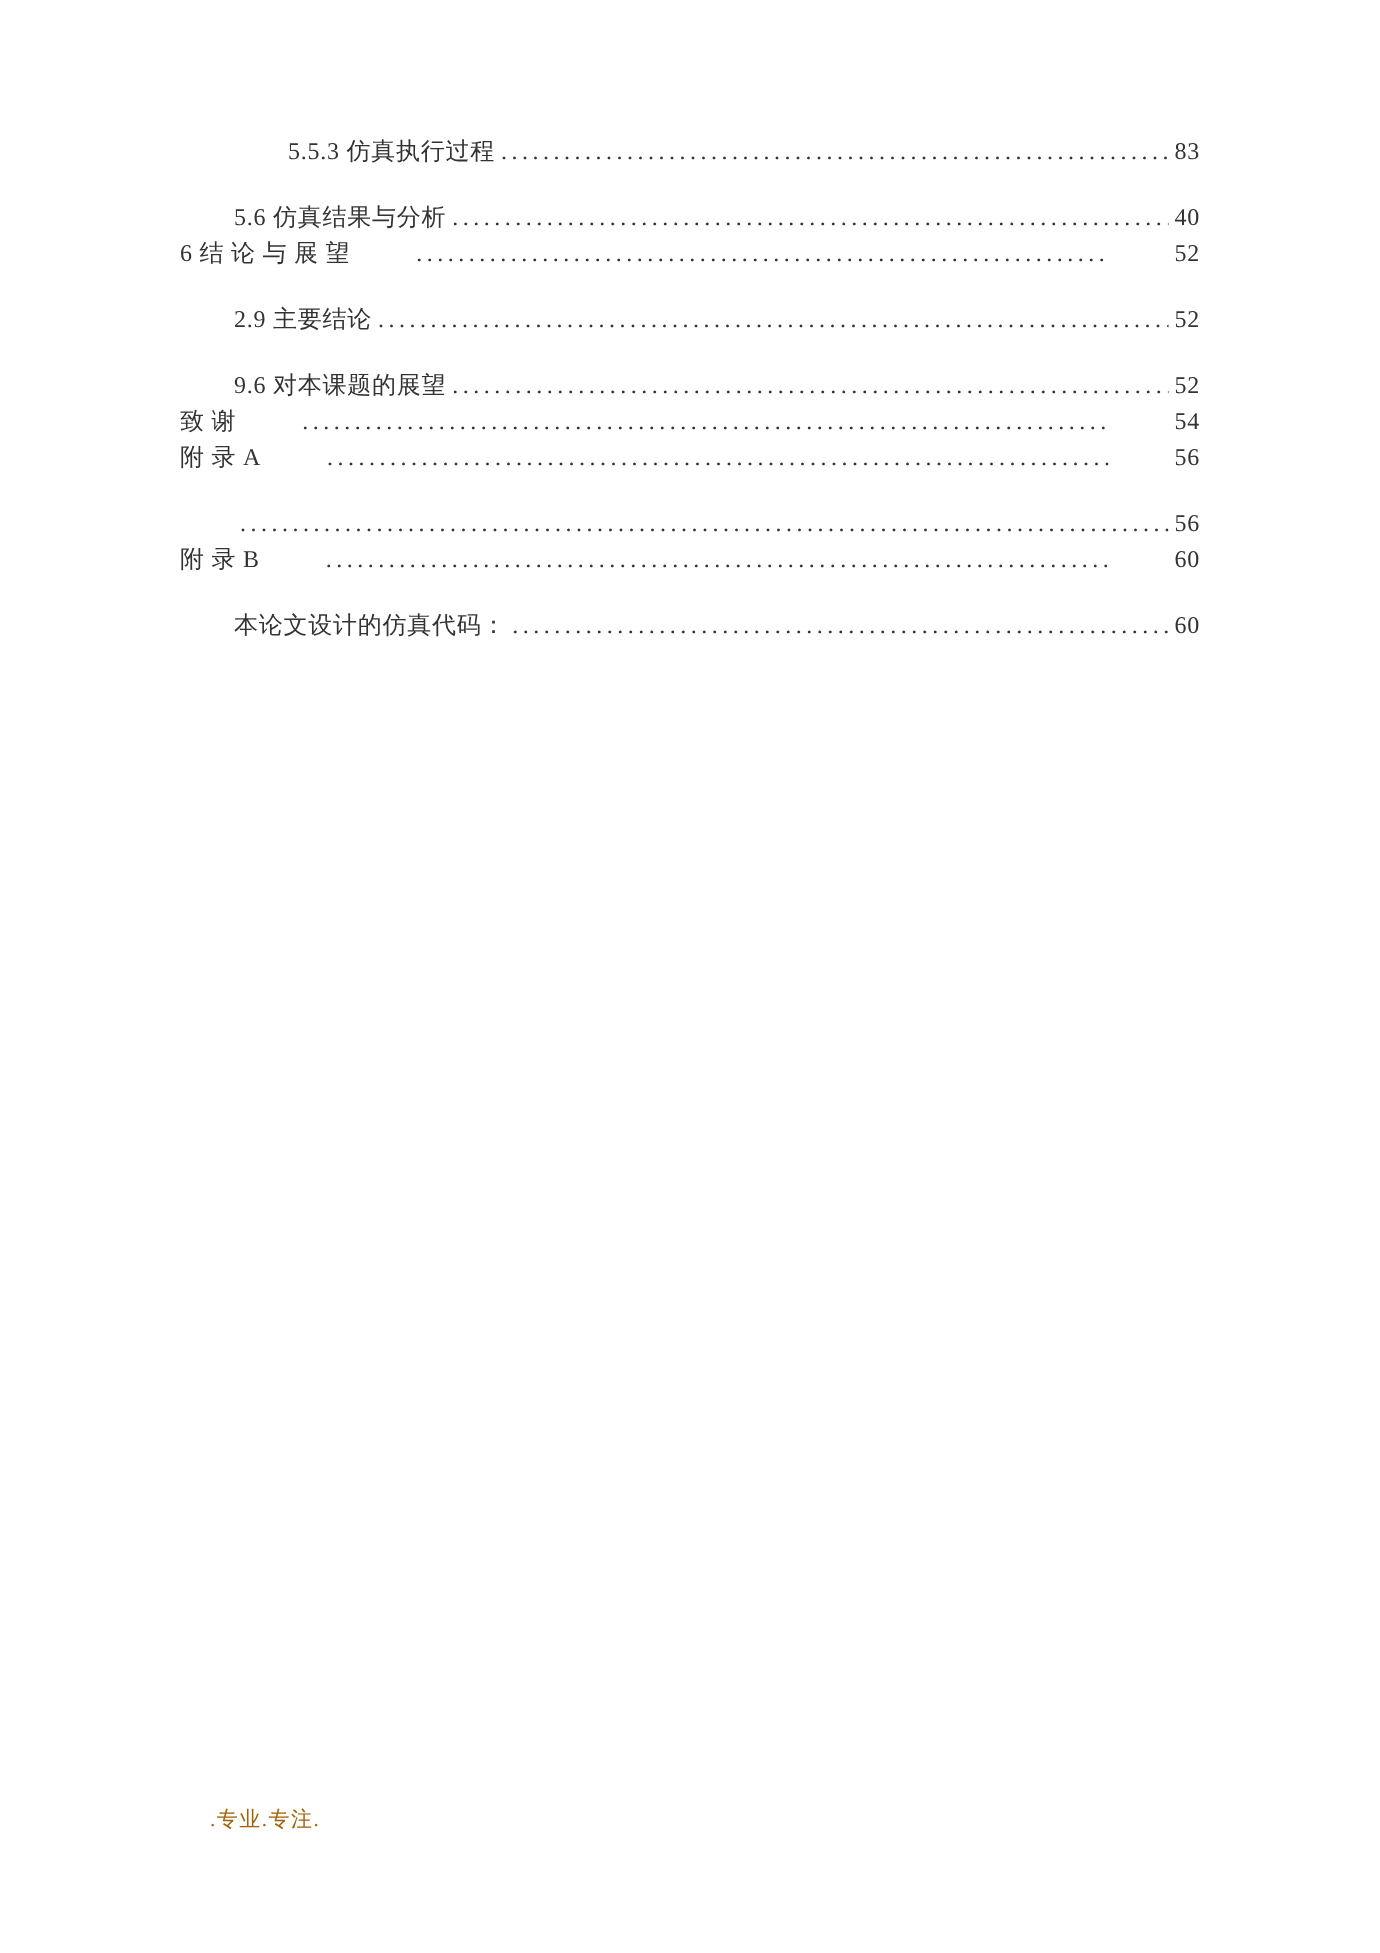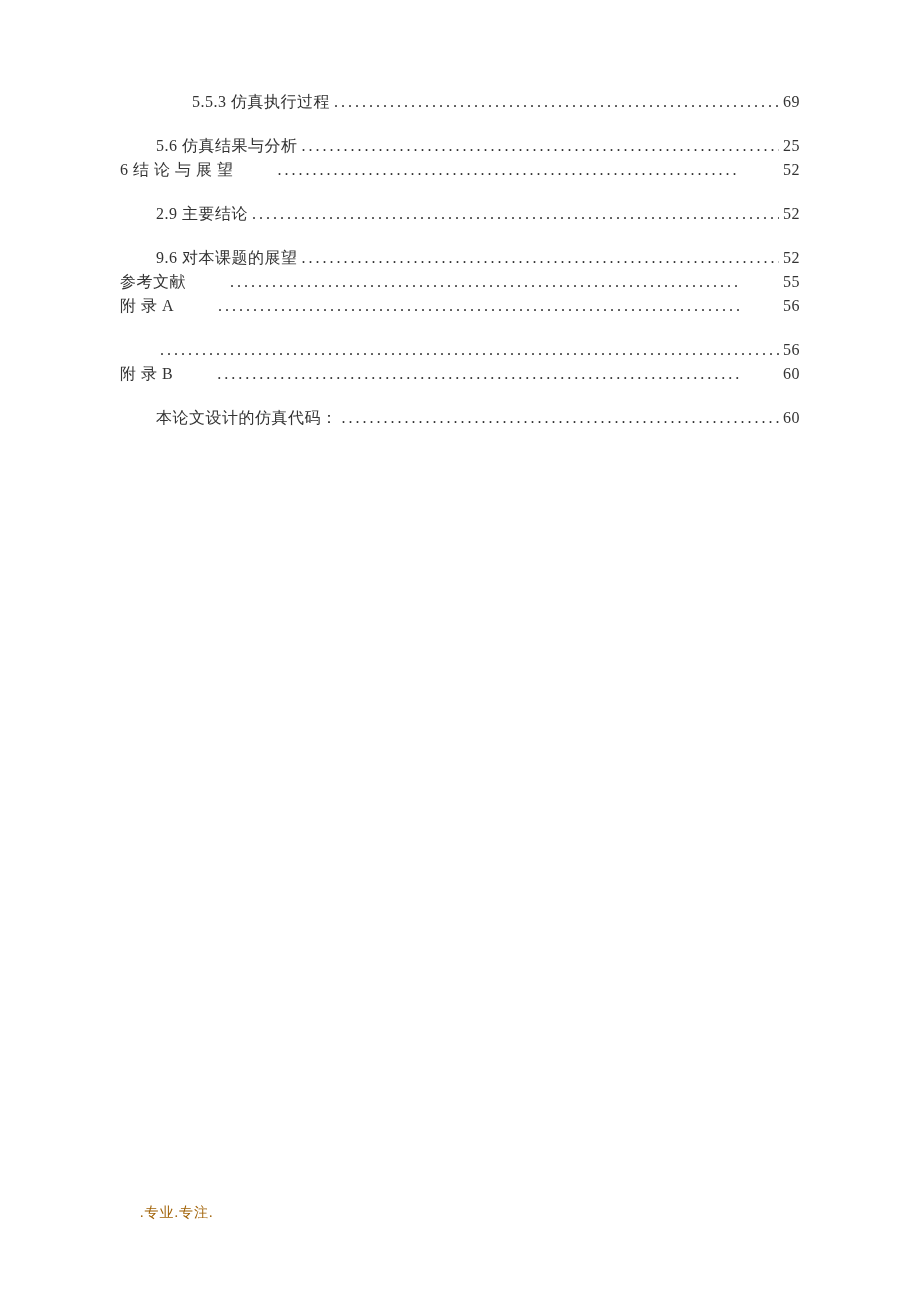--- a/index.html
+++ b/index.html
@@ -56,46 +56,46 @@
   }
 </style>
 </head>
 <body>
 
 <div class="page">
   <div id="toc-container">
       <div class="toc-line indent-2">
         <span class="toc-label">5.5.3 仿真执行过程</span>
         <span class="toc-dots"></span>
-        <span class="toc-page">69</span>
+        <span class="toc-page">83</span>
       </div>
       <div class="toc-line indent-1">
         <span class="toc-label">5.6 仿真结果与分析</span>
         <span class="toc-dots"></span>
-        <span class="toc-page">25</span>
+        <span class="toc-page">40</span>
       </div>
       <div class="toc-line indent-0">
         <span class="toc-label">6 结  论 与 展  望</span>
         <span class="toc-dots"></span>
         <span class="toc-page">52</span>
       </div>
       <div class="toc-line indent-1">
         <span class="toc-label">2.9 主要结论</span>
         <span class="toc-dots"></span>
         <span class="toc-page">52</span>
       </div>
       <div class="toc-line indent-1">
         <span class="toc-label">9.6 对本课题的展望</span>
         <span class="toc-dots"></span>
         <span class="toc-page">52</span>
       </div>
       <div class="toc-line indent-0">
-        <span class="toc-label">参考文献</span>
+        <span class="toc-label">致    谢</span>
         <span class="toc-dots"></span>
-        <span class="toc-page">55</span>
+        <span class="toc-page">54</span>
       </div>
       <div class="toc-line indent-0">
         <span class="toc-label">附   录 A</span>
         <span class="toc-dots"></span>
         <span class="toc-page">56</span>
       </div>
       <div class="toc-line indent-1">
         <span class="toc-dots"></span>
         <span class="toc-page">56</span>
       </div>

